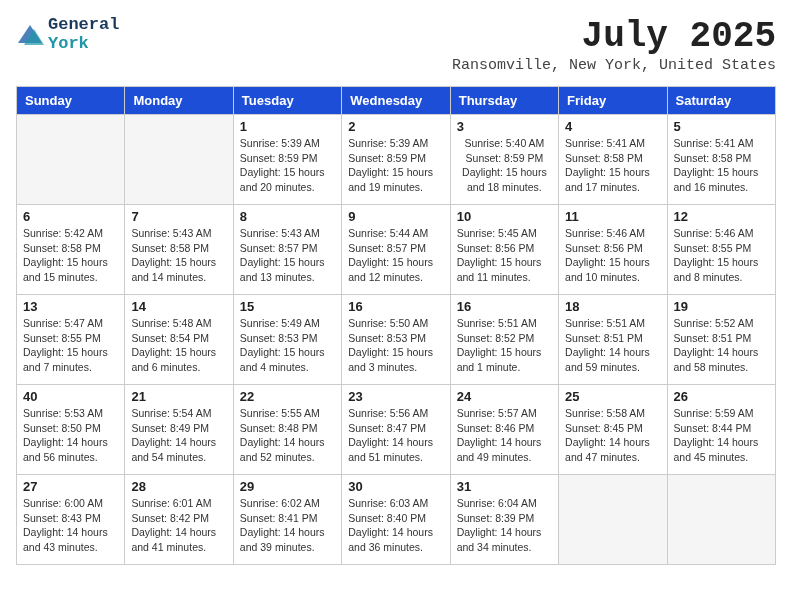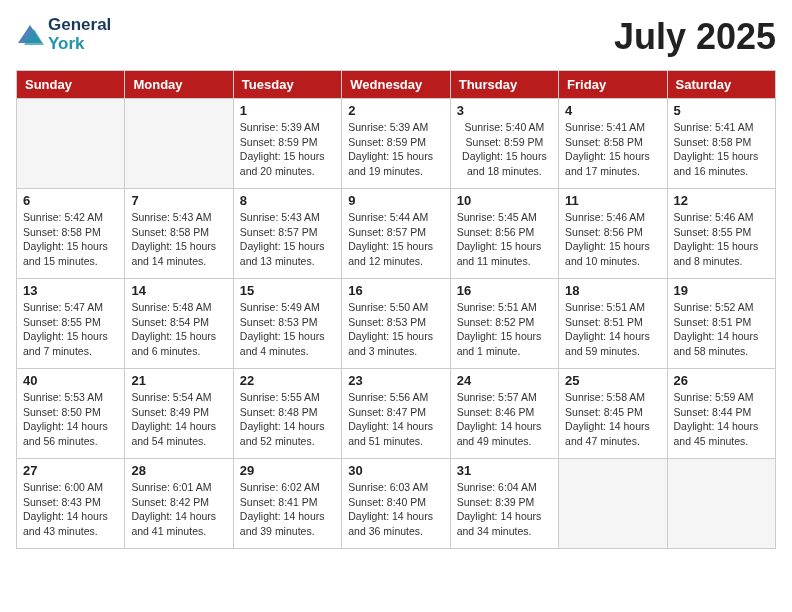--- a/index.html
+++ b/index.html
@@ -8,20 +8,21 @@
       background: #fff;
       width: 792px;
       min-height: 612px;
       padding: 16px;
     }
     .header {
       display: flex;
       justify-content: space-between;
       align-items: flex-start;
       margin-bottom: 12px;
+      font-family: Liberation Mono, monospace;
     }
     .logo {
       display: flex;
       align-items: center;
     }
     .logo-icon {
       width: 28px;
       height: 28px;
       margin-right: 4px;
     }
@@ -36,21 +37,21 @@
     .location {
       font-size: 15px;
       color: #444;
     }
     .calendar {
       width: 100%;
       border-collapse: collapse;
       font-size: 11px;
     }
     .calendar th {
-      background: #b91c1c;
+      background: #1d4ed8;
       color: #fff;
       text-align: left;
       padding: 6px 8px;
       font-size: 13px;
       font-weight: bold;
       border: 1px solid #ccc;
     }
     .calendar td {
       border: 1px solid #ccc;
       vertical-align: top;
@@ -85,20 +86,21 @@
       <polygon points="14,4 26,22 2,22" fill="#2b6cb0" opacity="0.85"></polygon>
       <polygon points="18,8 28,24 8,24" fill="#2196a8" opacity="0.7"></polygon>
     </svg>
     <div>
       <div style="font-size:17px;font-weight:bold;color:#1a3a5c;line-height:1.1;">General</div>
       <div style="font-size:17px;font-weight:bold;color:#2196a8;line-height:1.1;">York</div>
     </div>
   </div>
   <div class="title-block">
     <div class="month-title">July 2025</div>
+    <div class="location">Ransomville, New York, United States</div>
   </div>
 </div>
 
 <table class="calendar">
   <thead>
     <tr>
     <th>Sunday</th>
         <th>Monday</th>
         <th>Tuesday</th>
         <th>Wednesday</th>

